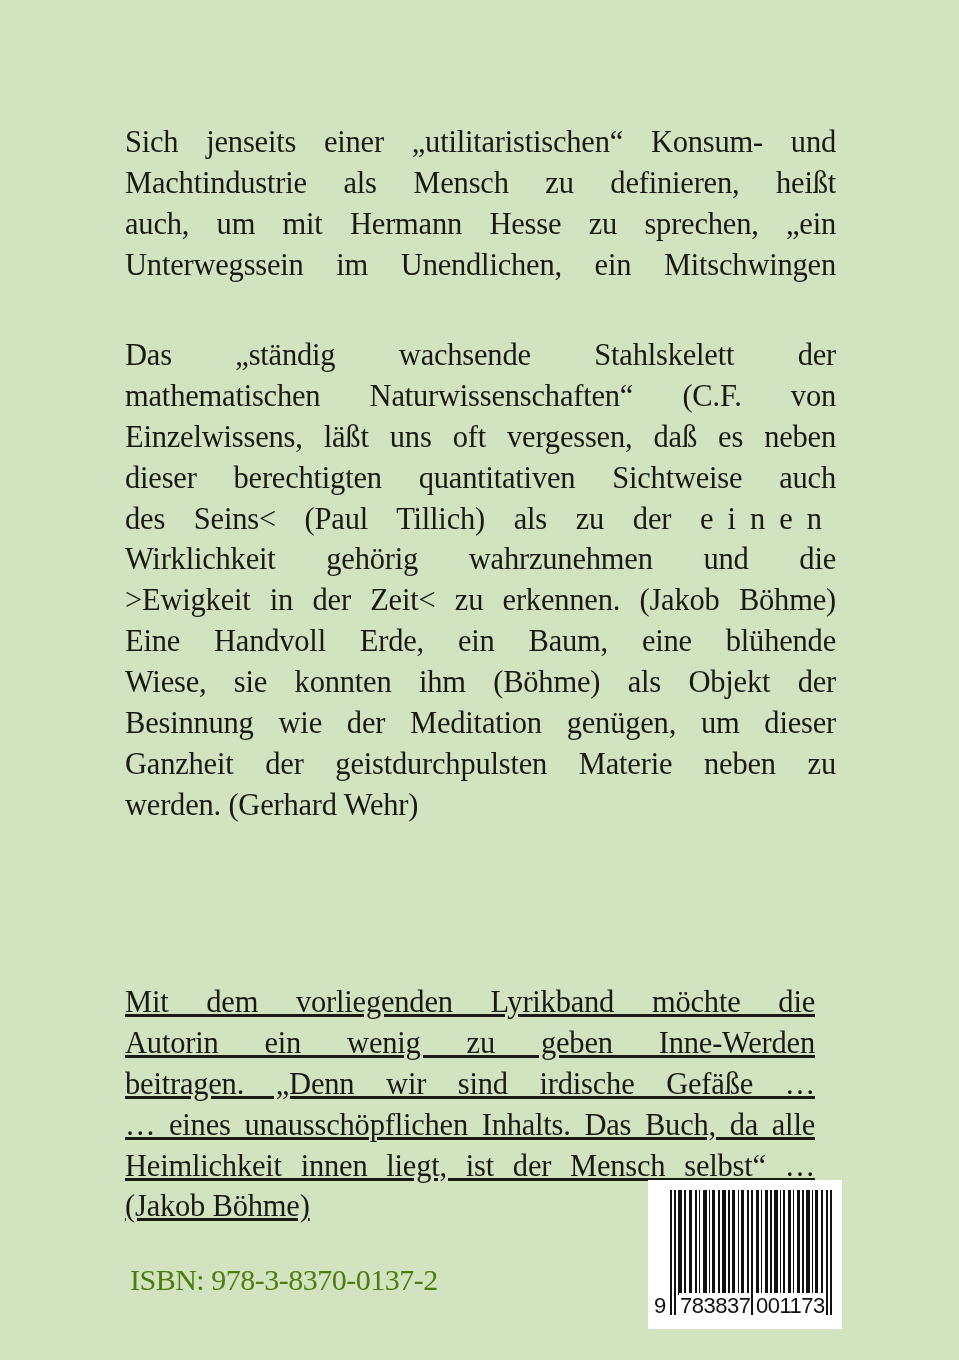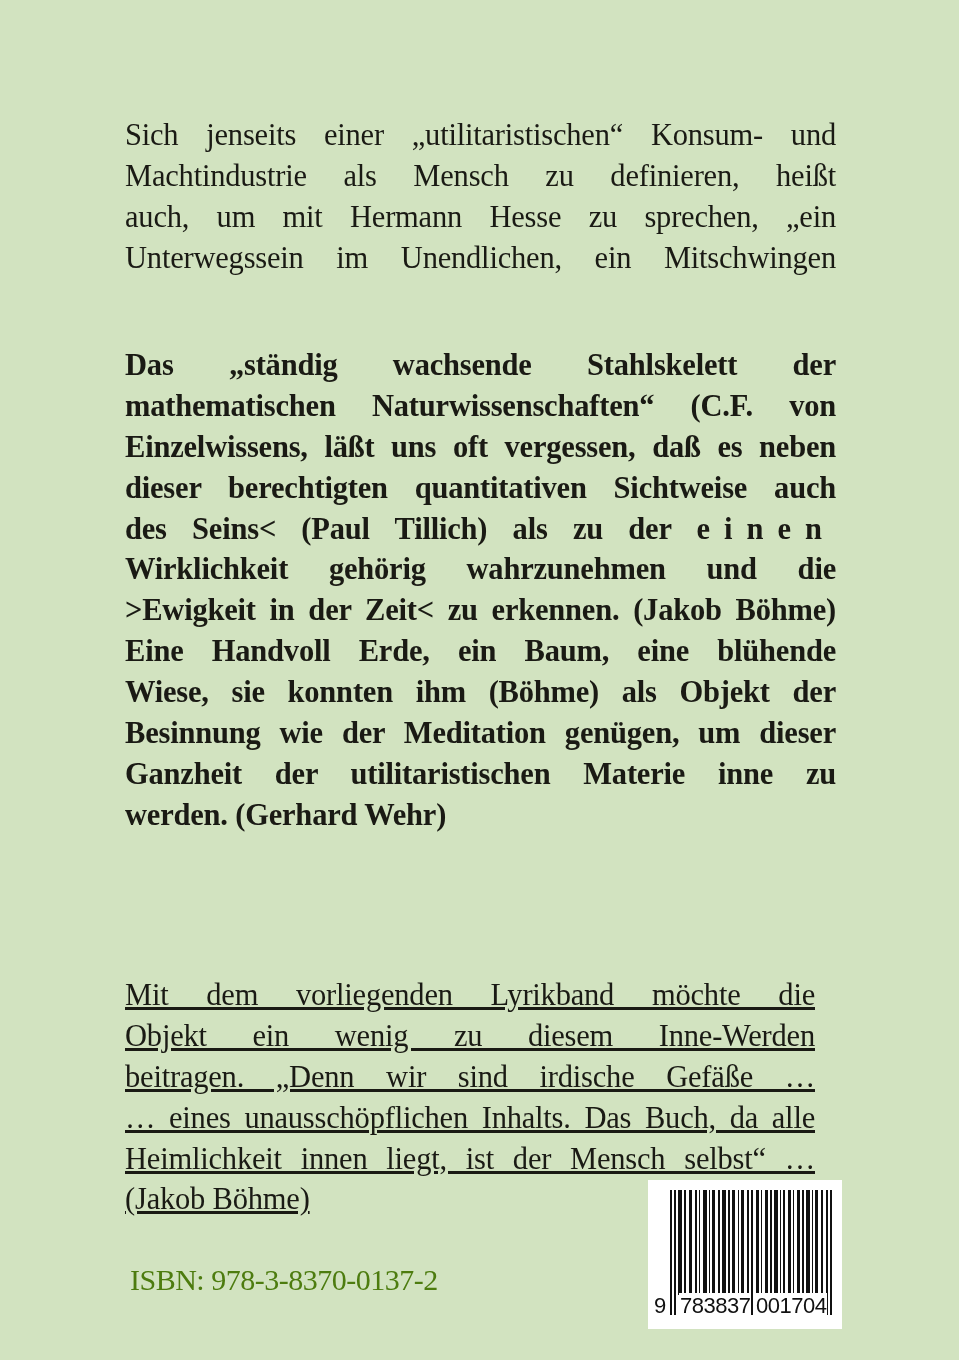--- a/index.html
+++ b/index.html
@@ -16,23 +16,24 @@
     color: #1a1a14;
   }
   .text-block {
     position: absolute;
     left: 125px;
     width: 711px;
     font-size: 30.5px;
     line-height: 40.9px;
     text-align: justify;
     letter-spacing: -0.2px;
+    margin-top: 7px;
   }
   #para1 { top: 115px; }
-  #para2 { top: 345px; font-weight: bold; }
+  #para2 { top: 328px; }
   #para3 { top: 975px; width: 690px; text-decoration: underline; }
   .line {
     display: block;
     text-align: justify;
     text-align-last: justify;
     white-space: nowrap;
     height: 40.9px;
     overflow: visible;
   }
   .line.last {
@@ -98,27 +99,27 @@
   <span class="line">Das „ständig wachsende Stahlskelett der</span>
   <span class="line">mathematischen Naturwissenschaften“ (C.F. von</span>
   <span class="line">Einzelwissens, läßt uns oft vergessen, daß es neben</span>
   <span class="line">dieser berechtigten quantitativen Sichtweise auch</span>
   <span class="line"><span>des Seins&lt; (Paul Tillich) als zu der</span> <span class="spread">einen</span></span>
   <span class="line">Wirklichkeit gehörig wahrzunehmen und die</span>
   <span class="line">&gt;Ewigkeit in der Zeit&lt; zu erkennen. (Jakob Böhme)</span>
   <span class="line">Eine Handvoll Erde, ein Baum, eine blühende</span>
   <span class="line">Wiese, sie konnten ihm (Böhme) als Objekt der</span>
   <span class="line">Besinnung wie der Meditation genügen, um dieser</span>
-  <span class="line">Ganzheit der utilitaristischen Materie inne zu</span>
+  <span class="line">Ganzheit der geistdurchpulsten Materie neben zu</span>
   <span class="line last">werden. (Gerhard Wehr)</span>
 </div>
 
 <div id="para3" class="text-block">
   <span class="line">Mit dem vorliegenden Lyrikband möchte die</span>
-  <span class="line">Objekt ein wenig zu diesem Inne-Werden</span>
+  <span class="line">Autorin ein wenig zu geben Inne-Werden</span>
   <span class="line">beitragen. „Denn wir sind irdische Gefäße …</span>
   <span class="line">… eines unausschöpflichen Inhalts. Das Buch, da alle</span>
   <span class="line">Heimlichkeit innen liegt, ist der Mensch selbst“ …</span>
   <span class="line last">(Jakob Böhme)</span>
 </div>
 
 <div id="isbn">ISBN: 978-3-8370-0137-2</div>
 
 <div id="barcode-box">
   <svg id="barcode-bars" viewBox="0 0 162 125" preserveAspectRatio="none">
@@ -156,15 +157,15 @@
       <rect x="142" y="0" width="1" height="105"></rect>
       <rect x="145" y="0" width="3" height="105"></rect>
       <rect x="151" y="0" width="2" height="105"></rect>
       <rect x="156" y="0" width="2" height="125"></rect>
       <rect x="160" y="0" width="2" height="125"></rect>
     </g>
   </svg>
   <div id="barcode-digits">
     <span style="left:2px;">9</span>
     <span style="left:28px;">783837</span>
-    <span style="left:104px;">001704</span>
+    <span style="left:104px;">001173</span>
   </div>
 </div>
 
 </body></html>

